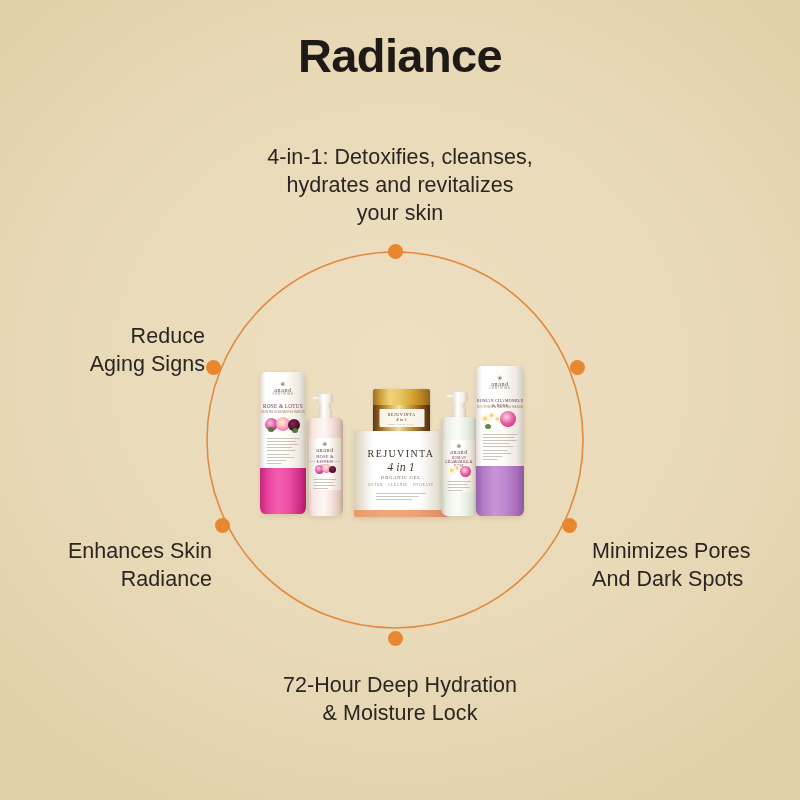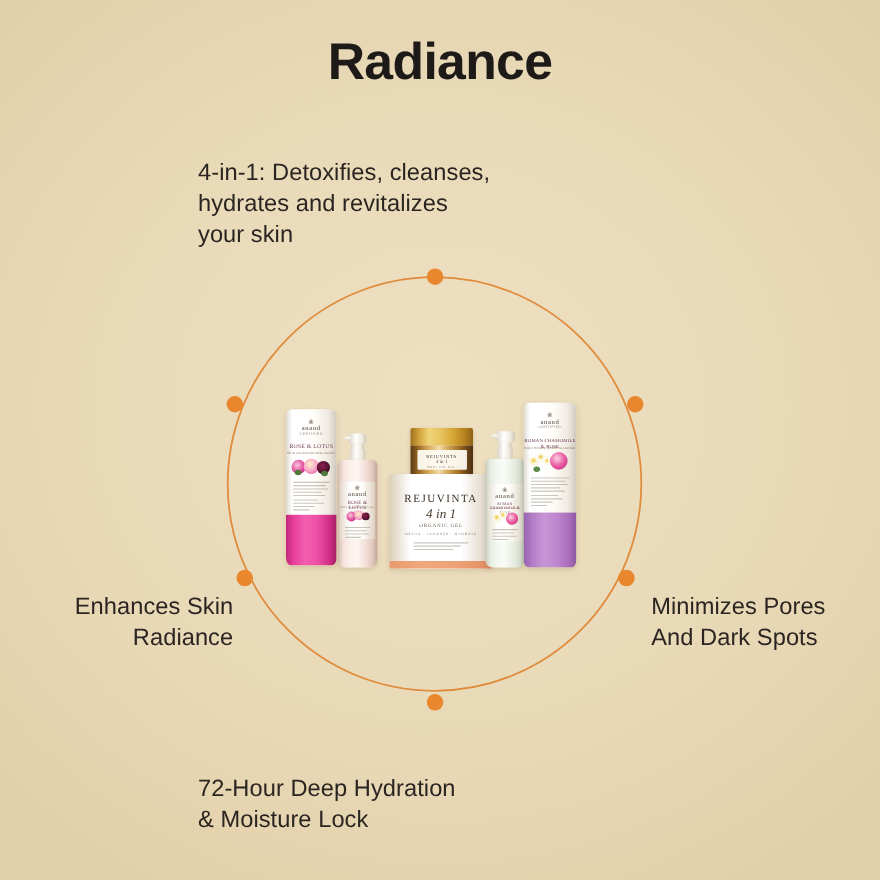--- a/index.html
+++ b/index.html
@@ -43,26 +43,26 @@
 
   
   .label {
     position: absolute;
     color: #2B2522;
     font-size: 21.5px;
     line-height: 1.31;
     letter-spacing: 0.05px;
     white-space: pre-line;
   }
-  .label.c { }
+  .label.c { text-align: center; }
   .label.r { text-align: right; }
   .label.l { text-align: left; }
 
   #label-top    { left: 180px; top: 143px; width: 440px; }
-  #label-bottom { left: 180px; top: 671px; width: 440px; margin-top: 32px; }
+  #label-bottom { left: 180px; top: 671px; width: 440px; }
 
   #label-upper-left  { left: 0px;   top: 322px; width: 205px; }
   #label-lower-left  { left: 0px;   top: 537px; width: 212px; }
   #label-upper-right { left: 592px; top: 322px; width: 208px; }
   #label-lower-right { left: 592px; top: 537px; width: 208px; }
 
   
   #ring-wrap {
     position: absolute;
     left: 0; top: 0;
@@ -299,20 +299,22 @@
   <div class="node" style="left:206px; top:360px;"></div>
   <div class="node" style="left:570px; top:360px;"></div>
   <div class="node" style="left:215px; top:518px;"></div>
   <div class="node" style="left:562px; top:518px;"></div>
   <div class="node" style="left:388px; top:631px;"></div>
 
   <div class="label c" id="label-top">4-in-1: Detoxifies, cleanses,
 hydrates and revitalizes
 your skin</div>
 
+  <div class="label r" id="label-upper-left">Reduce
+Aging Signs</div>
 
 
   <div class="label l" id="label-lower-right">Minimizes Pores
 And Dark Spots</div>
 
   <div class="label r" id="label-lower-left">Enhances Skin
 Radiance</div>
 
   <div class="label c" id="label-bottom">72-Hour Deep Hydration
 &amp; Moisture Lock</div>

